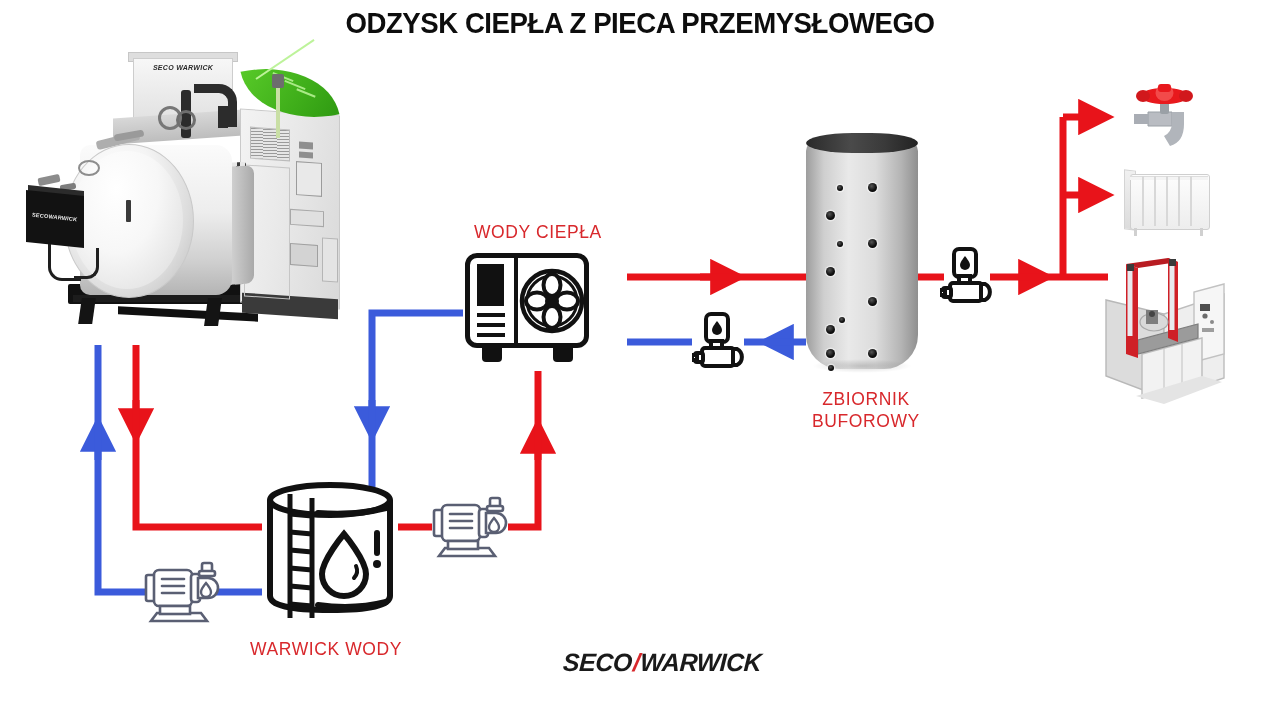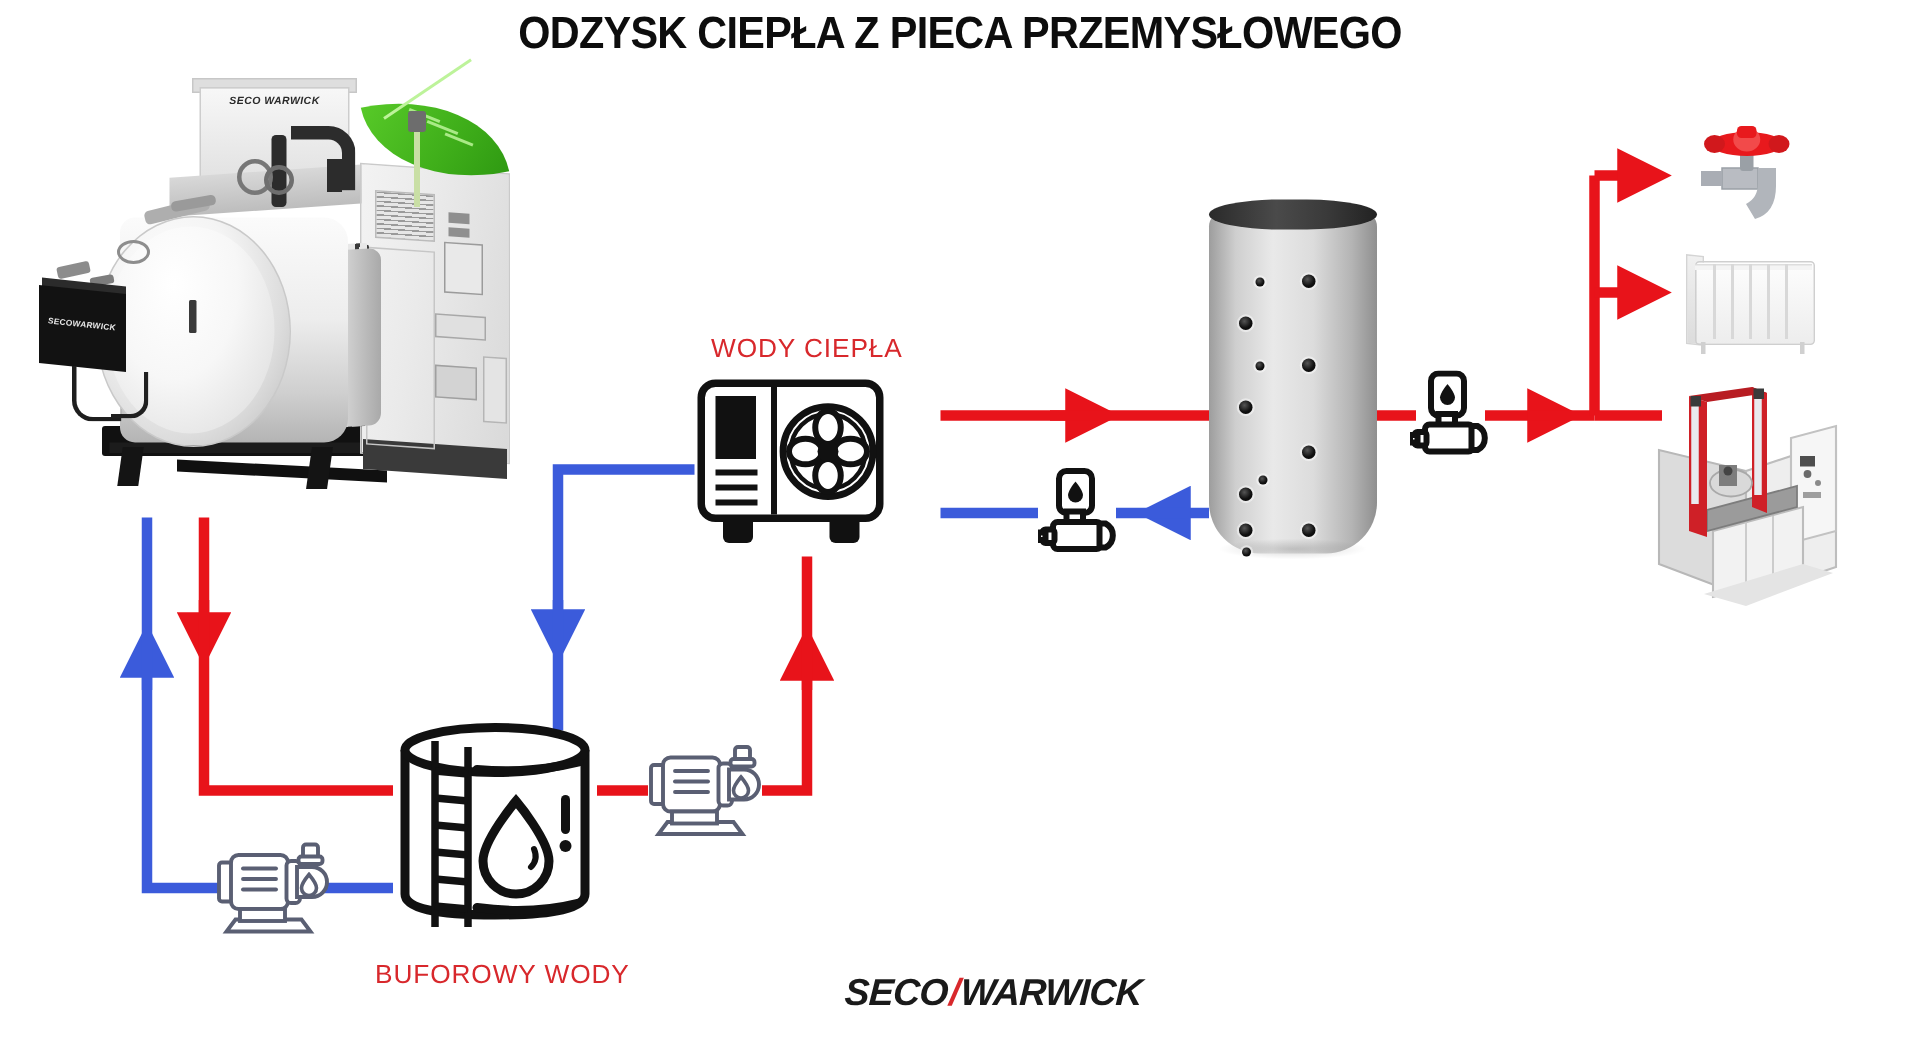--- a/index.html
+++ b/index.html
@@ -362,41 +362,45 @@
 
       <path d="M82,54 C82,54 60,80 60,94 a22,22 0 0,0 44,0 C104,80 82,54 82,54 z" fill="#fff" stroke="#111" stroke-width="6"></path>
       <path d="M92,98 q5,-5 2,-12" fill="none" stroke="#111" stroke-width="4" stroke-linecap="round"></path>
 
       <rect x="112" y="50" width="6" height="26" rx="3" fill="#111"></rect>
       <circle cx="115" cy="84" r="4" fill="#111"></circle>
     </svg>
   </div>
 
   <div class="abs" id="lbl-wody">
-    <div class="lbl">BUFOROWY WODY</div>
+    <div class="lbl">WARWICK WODY</div>
   </div>
 
   <div class="abs" id="buffer">
     <div class="abs bt-body"></div>
     <div class="abs bt-cap"></div>
     <div class="abs bt-shadow"></div>
     <span class="port" style="left:31px;top:52px;width:6px;height:6px;"></span>
     <span class="port" style="left:62px;top:50px;"></span>
     <span class="port" style="left:20px;top:78px;"></span>
     <span class="port" style="left:31px;top:108px;width:6px;height:6px;"></span>
     <span class="port" style="left:62px;top:106px;"></span>
     <span class="port" style="left:20px;top:134px;"></span>
     <span class="port" style="left:62px;top:164px;"></span>
     <span class="port" style="left:33px;top:184px;width:6px;height:6px;"></span>
     <span class="port" style="left:20px;top:192px;"></span>
     <span class="port" style="left:20px;top:216px;"></span>
     <span class="port" style="left:62px;top:216px;"></span>
     <span class="port" style="left:22px;top:232px;width:6px;height:6px;"></span>
   </div>
 
+  <div class="abs" id="lbl-buf">
+    <div class="lbl">ZBIORNIK</div>
+    <div class="lbl">BUFOROWY</div>
+  </div>
 
   <div class="abs" style="left:140px;top:561px;">
     <svg width="86" height="62" viewBox="0 0 86 62">
       <g fill="#fff" stroke="#5a5f73" stroke-width="2.6">
         <rect x="6" y="14" width="9" height="26" rx="2"></rect>
         <rect x="14" y="9" width="38" height="36" rx="5"></rect>
         <rect x="51" y="13" width="9" height="28" rx="3"></rect>
         <path d="M58,17 h10 a10,10 0 0,1 0,20 h-10 z"></path>
         <rect x="62" y="2" width="10" height="9" rx="2"></rect>
         <rect x="59" y="10" width="16" height="5" rx="2"></rect>

